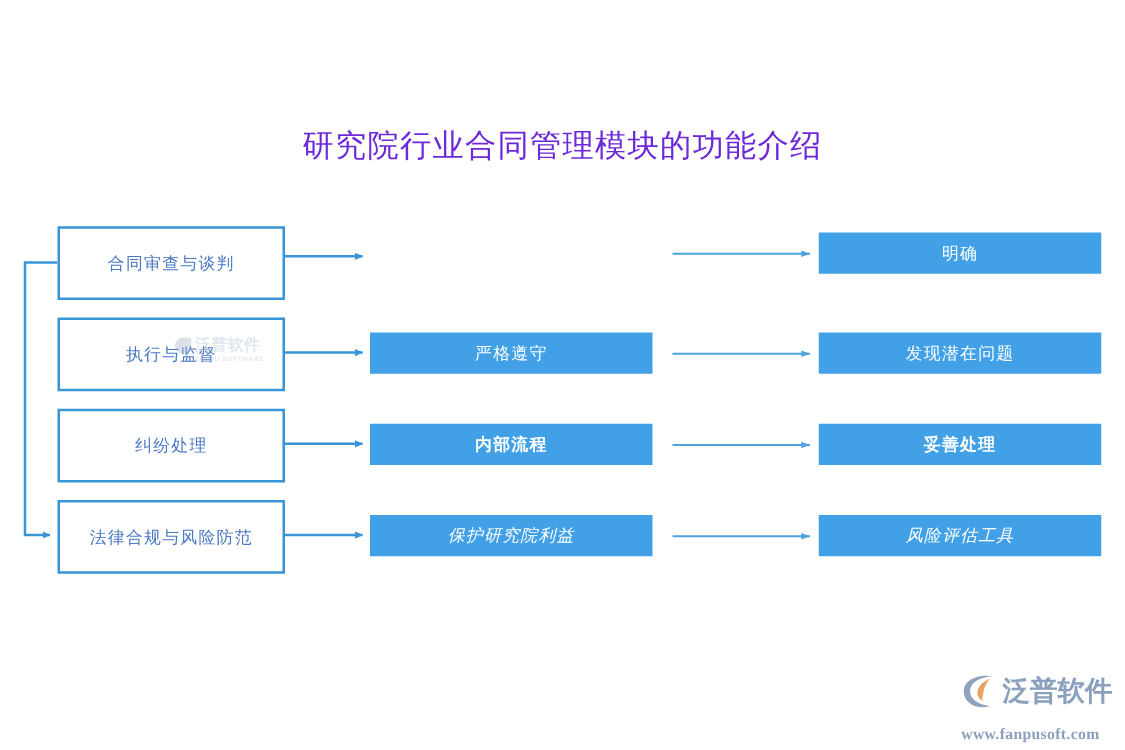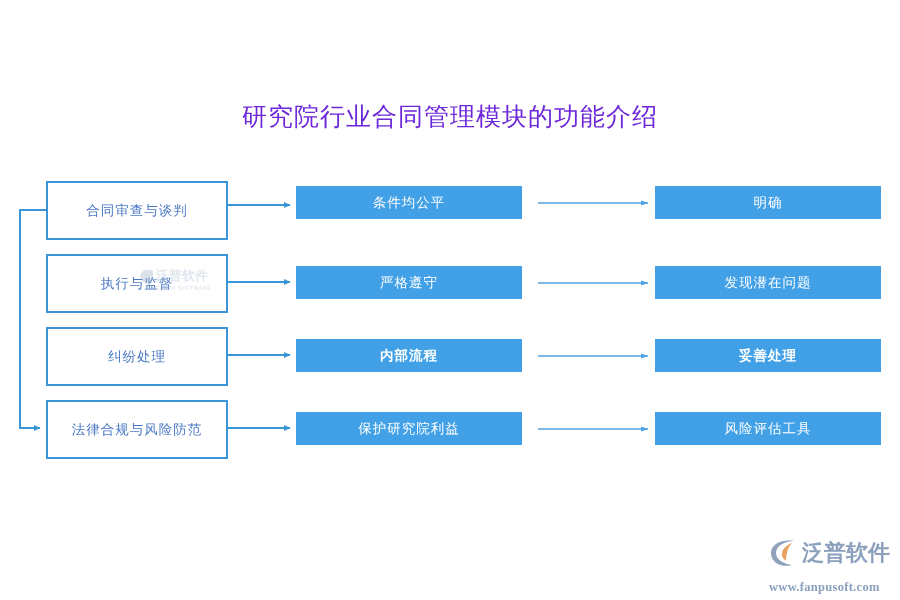--- a/index.html
+++ b/index.html
@@ -71,21 +71,21 @@
   .col-c { left: 655px; width: 226px; height: 33px; }
 
   .row-a-1 { top: 181px; }
   .row-a-2 { top: 254px; }
   .row-a-3 { top: 327px; }
   .row-a-4 { top: 400px; }
 
   .row-b-1 { top: 186px; }
   .row-b-2 { top: 266px; }
   .row-b-3 { top: 339px; font-weight: bold; }
-  .row-b-4 { top: 412px; }
+  .row-b-4 { top: 412px; font-style: italic; }
 
   
   #watermark {
     position: absolute;
     left: 140px;
     top: 262px;
     width: 100px;
     height: 34px;
     opacity: 0.30;
     pointer-events: none;
@@ -209,23 +209,20 @@
   <div class="node outline col-a row-a-2">
     <span>执行与监督</span>
   </div>
   <div class="node outline col-a row-a-3">
     <span>纠纷处理</span>
   </div>
   <div class="node outline col-a row-a-4">
     <span>法律合规与风险防范</span>
   </div>
 
-  <div class="node filled col-b row-b-1">
-    <span>条件均公平</span>
-  </div>
   <div class="node filled col-b row-b-2">
     <span>严格遵守</span>
   </div>
   <div class="node filled col-b row-b-3">
     <span>内部流程</span>
   </div>
   <div class="node filled col-b row-b-4">
     <span>保护研究院利益</span>
   </div>
 

